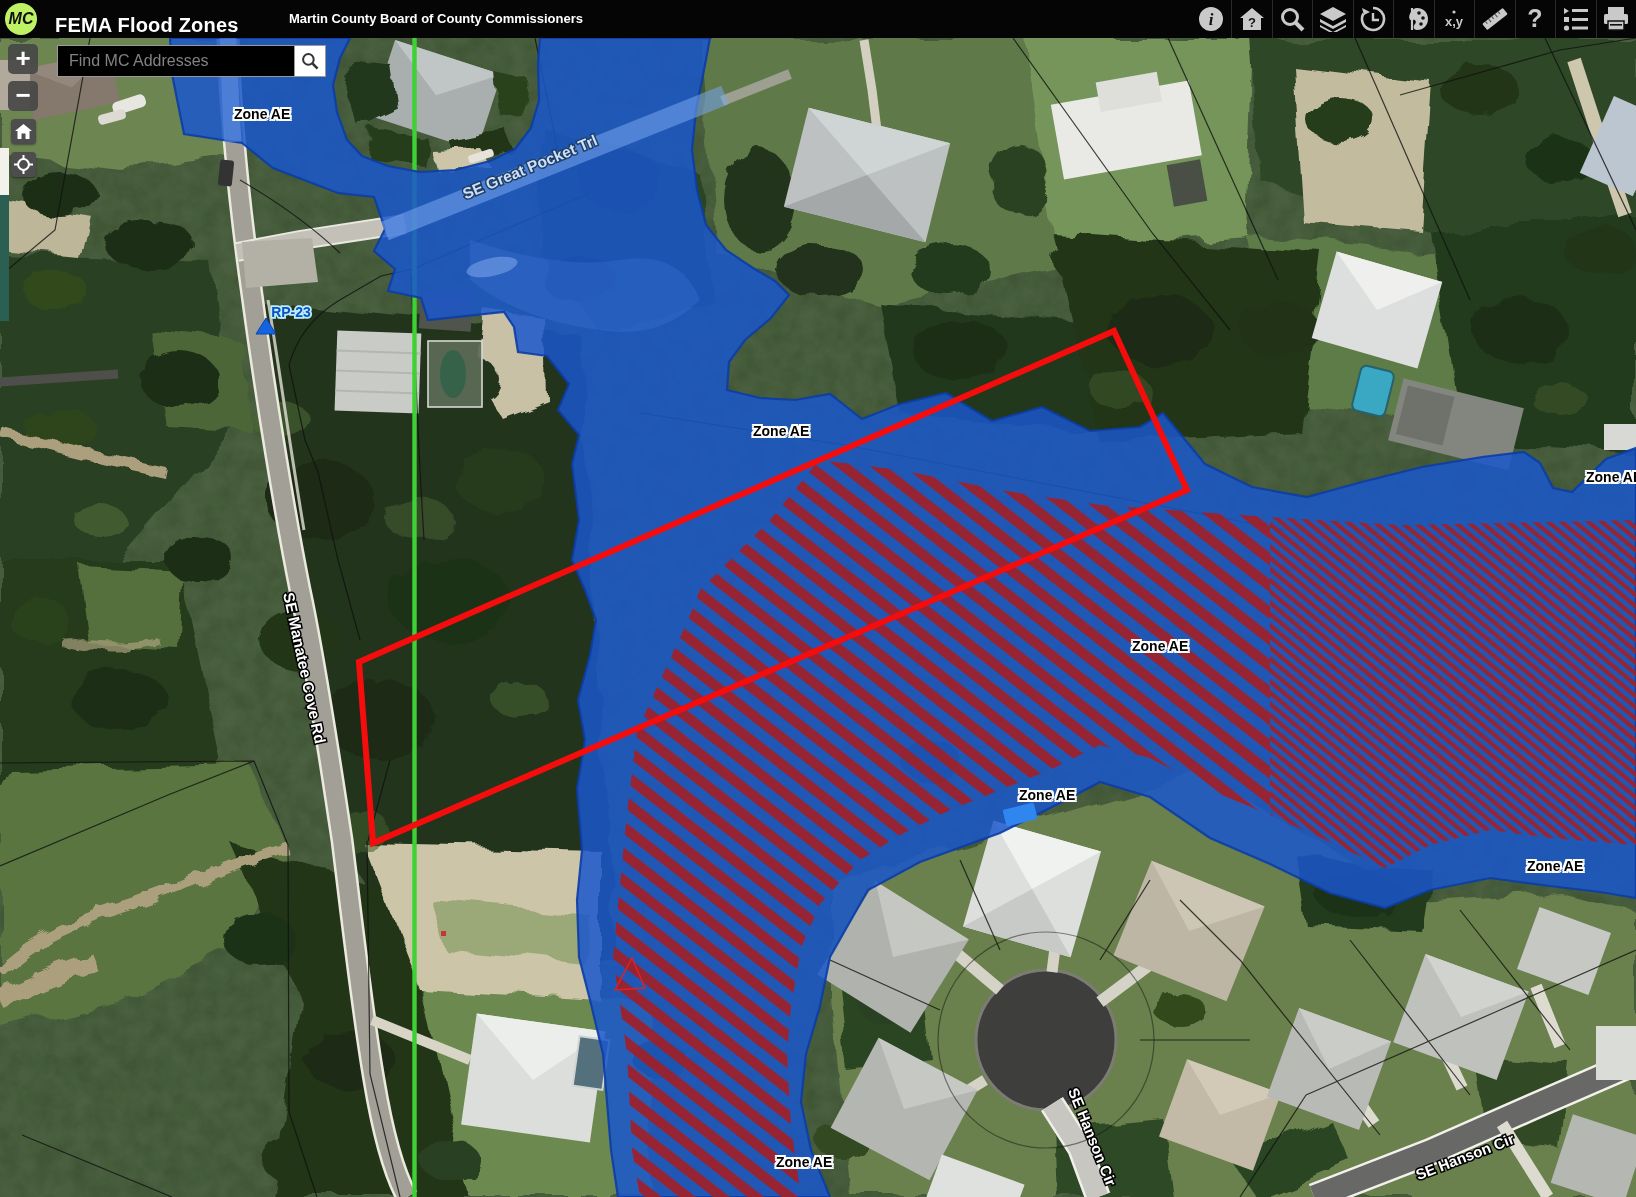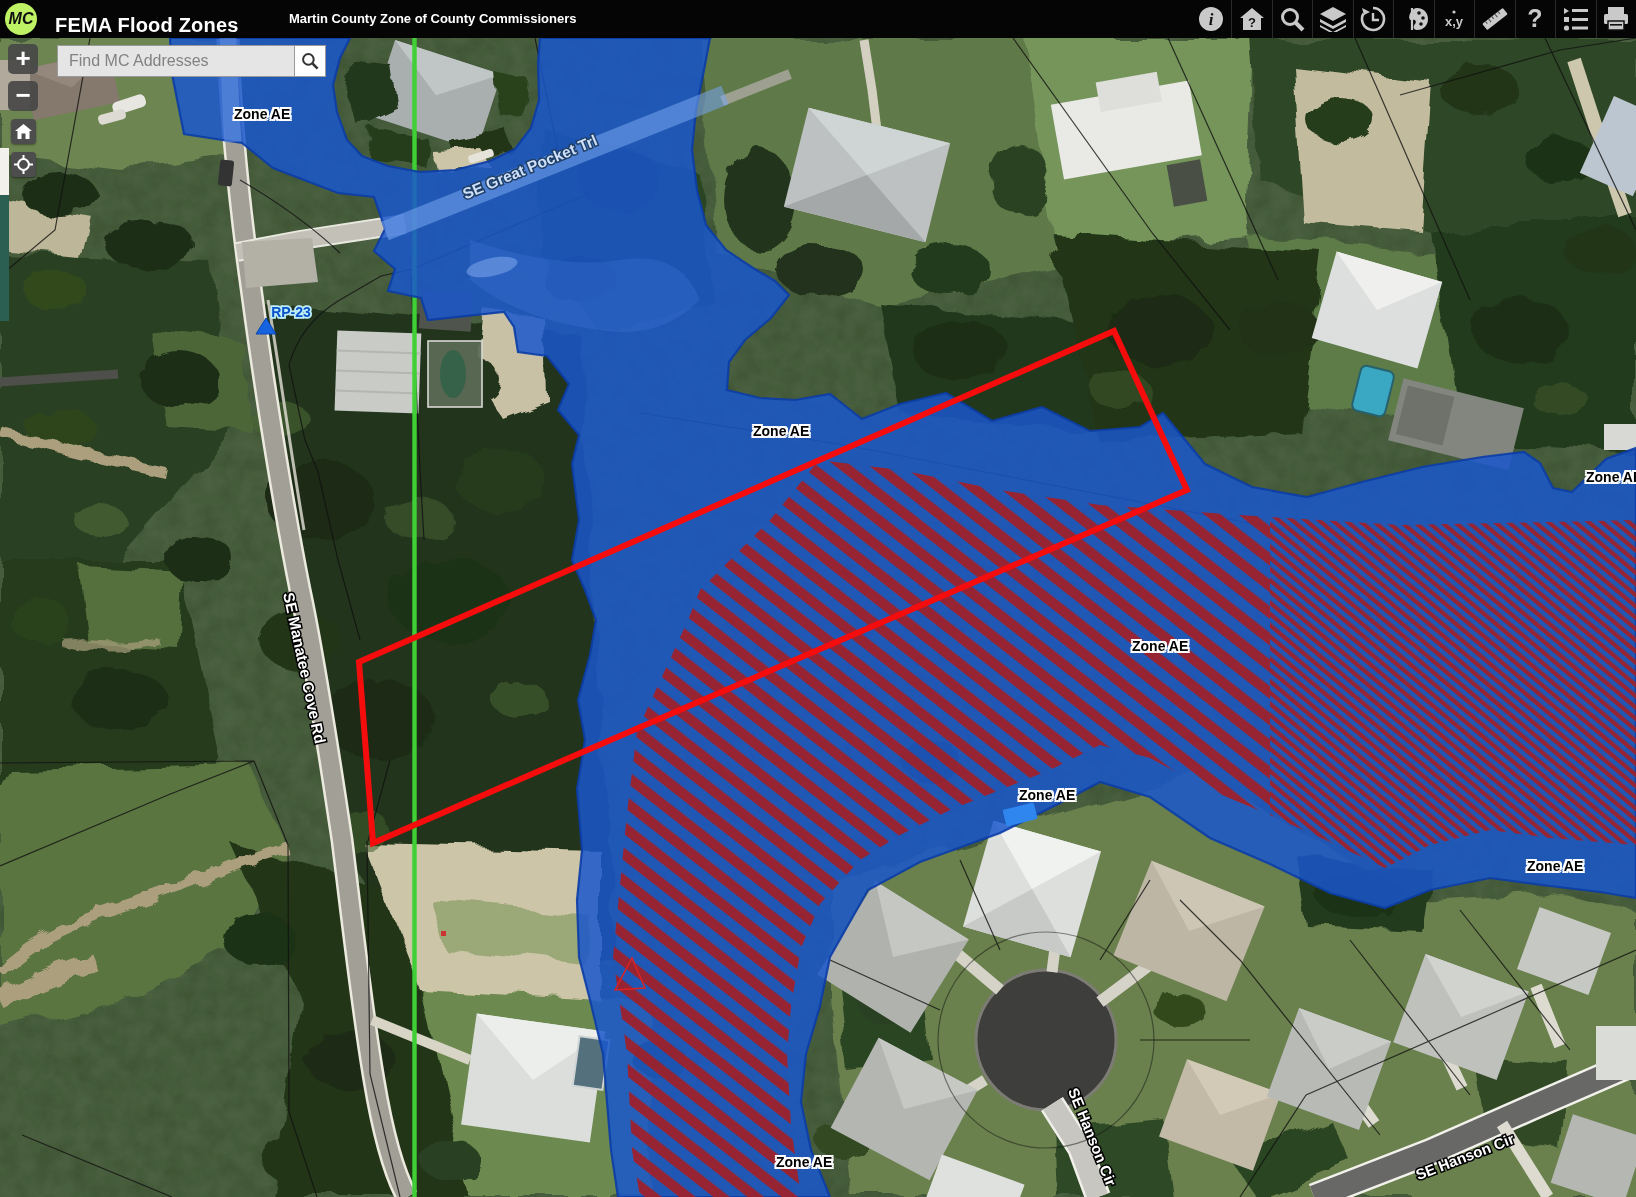--- a/index.html
+++ b/index.html
@@ -13,21 +13,21 @@
   #subtitle{z-index:60;position:absolute;left:289px;top:11px;color:#fff;font-size:13px;font-weight:bold;}
   #icons{z-index:60;position:absolute;right:0px;top:0px;height:38px;display:flex;align-items:center;}
   .ic{width:40.5px;height:38px;display:flex;align-items:center;justify-content:center;border-left:1px solid #2a2a2a;}
   .ic svg{display:block;}
   #zoomctl{position:absolute;left:8px;top:44px;width:30px;z-index:40;}
   #zoomctl .zb{width:30px;height:30px;text-align:center;font-size:26px;font-weight:bold;color:#fff;line-height:28px;
                background:rgba(72,72,72,0.92);border-radius:5px;margin-bottom:7px;}
   .sqbtn{position:absolute;width:25px;height:25px;background:#4d4d4d;border-radius:4px;z-index:40;
          display:flex;align-items:center;justify-content:center;box-shadow:0 1px 2px rgba(0,0,0,.4);}
   #searchwrap{position:absolute;left:57px;top:45px;z-index:40;display:flex;}
-  #searchbox{width:238px;height:32px;background:#e5e5e5;border:1px solid #999;color:#828282;font-size:16px;
+  #searchbox{width:238px;height:32px;background:#000000;border:1px solid #999;color:#828282;font-size:16px;
              line-height:30px;padding-left:11px;font-family:"Liberation Sans",sans-serif;}
   #searchbtn{width:31px;height:32px;background:#fff;border:1px solid #999;border-left:none;
              display:flex;align-items:center;justify-content:center;}
   #lstrip1{position:absolute;left:0;top:148px;width:9px;height:47px;background:#f2f1ec;z-index:35;}
   #lstrip2{position:absolute;left:0;top:195px;width:9px;height:126px;background:#2b5f51;z-index:35;}
   .maplbl{position:absolute;color:#000;font-weight:bold;font-size:14px;white-space:nowrap;z-index:30;
           text-shadow:-2px -2px 0 #fff,2px -2px 0 #fff,-2px 2px 0 #fff,2px 2px 0 #fff,0 -2px 0 #fff,0 2px 0 #fff,-2px 0 0 #fff,2px 0 0 #fff,0 0 2px #fff;}
 </style>
 </head>
 <body>
@@ -417,21 +417,21 @@
 
 <text x="291" y="317" text-anchor="middle" font-size="14" font-weight="bold" fill="#0a52c8" stroke="#bdeef8" stroke-width="3.5" paint-order="stroke" font-family="Liberation Sans,sans-serif">RP-23</text>
 </svg>
 
 <div id="topbar"></div>
 
 <div id="logo">MC</div>
 
 <div id="apptitle">FEMA Flood Zones</div>
 
-<div id="subtitle">Martin County Zone of County Commissioners</div>
+<div id="subtitle">Martin County Board of County Commissioners</div>
 
 <div id="icons">
 
   <div class="ic" style="border-left:none;">
         <svg width="26" height="26" viewBox="0 0 26 26">
           <circle cx="13" cy="13" r="12" fill="#c9c9c9"></circle>
           <text x="13" y="19" text-anchor="middle" font-size="17" font-weight="bold" font-style="italic" font-family="Liberation Serif,serif" fill="#111">i</text>
         </svg>
       </div>
 

